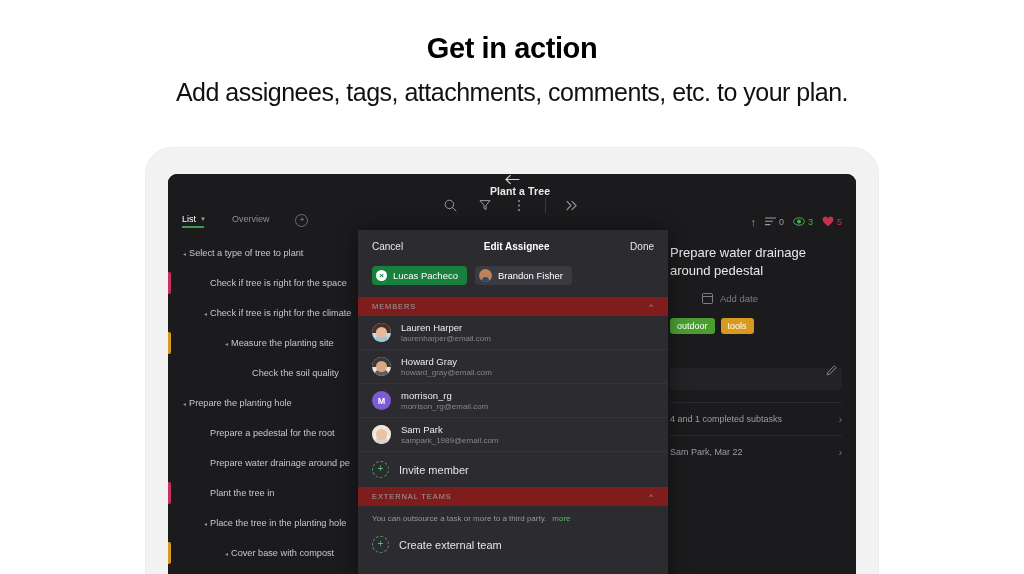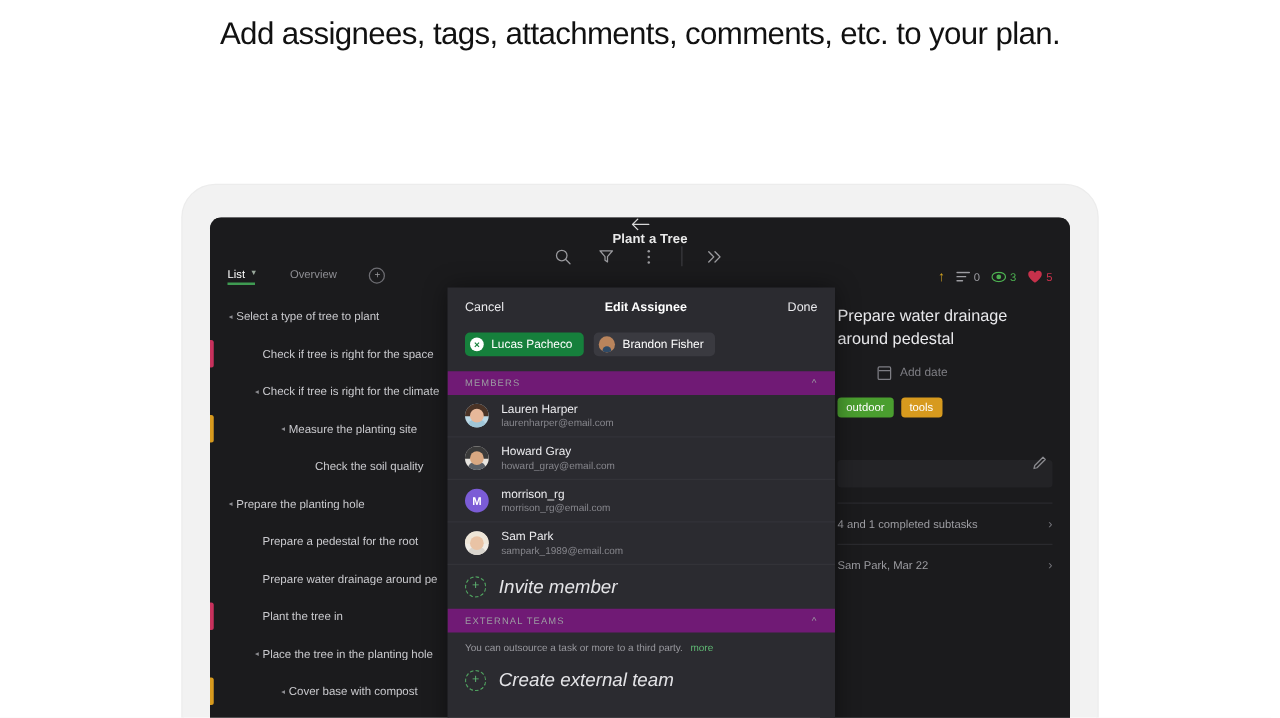--- a/index.html
+++ b/index.html
@@ -353,21 +353,21 @@
     width: 7px; height: 5px;
     border-radius: 4px 4px 0 0;
     background: #2f4a66;
   }
 
   .section-head {
     display: flex;
     align-items: flex-end;
     justify-content: space-between;
     padding: 5px 14px;
-    background: #701a75;
+    background: #7f1d1d;
     font-size: 7.5px;
     letter-spacing: 0.9px;
     color: #9c9ca2;
     text-transform: uppercase;
   }
   .section-head .chev { font-size: 8px; color: #9c9ca2; cursor: pointer; }
 
   .member {
     display: flex;
     align-items: center;
@@ -420,33 +420,34 @@
   .plus-circle {
     width: 15px; height: 15px;
     border-radius: 50%;
     border: 1px dashed #4f9e5e;
     color: #5fb873;
     font-size: 10px;
     line-height: 13px;
     text-align: center;
     flex: 0 0 auto;
   }
-  .action-label { font-size: 15px; color: #e4e4e7; font-style: italic; }
+  .action-label { font-size: 11px; color: #e4e4e7; }
 
   .ext-note {
     padding: 8px 14px 4px 14px;
     font-size: 8px;
     color: #98989e;
   }
   .ext-note .more { color: #5fb873; margin-left: 6px; cursor: pointer; }
 </style>
 </head>
 <body>
 
 <div class="promo">
+  <h1 class="promo-title">Get in action</h1>
   <p class="promo-sub">Add assignees, tags, attachments, comments, etc. to your plan.</p>
 </div>
 
 <div class="tablet">
   <div class="tablet-inner">
     <div class="app">
 
       <div class="topbar">
         <div class="back-arrow">
           <svg width="15" height="11" viewBox="0 0 15 11">

